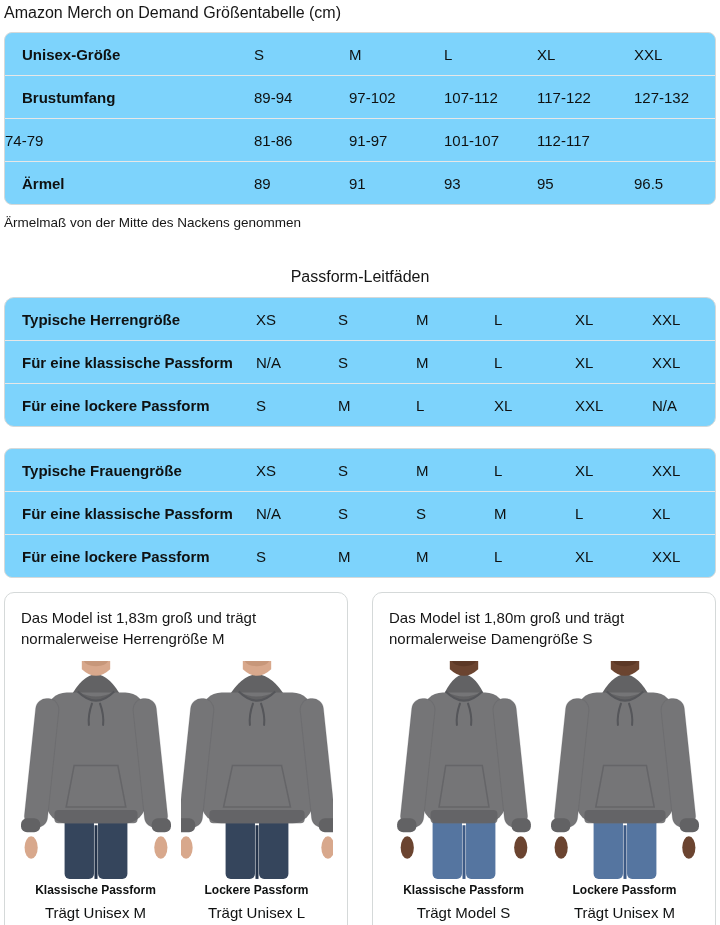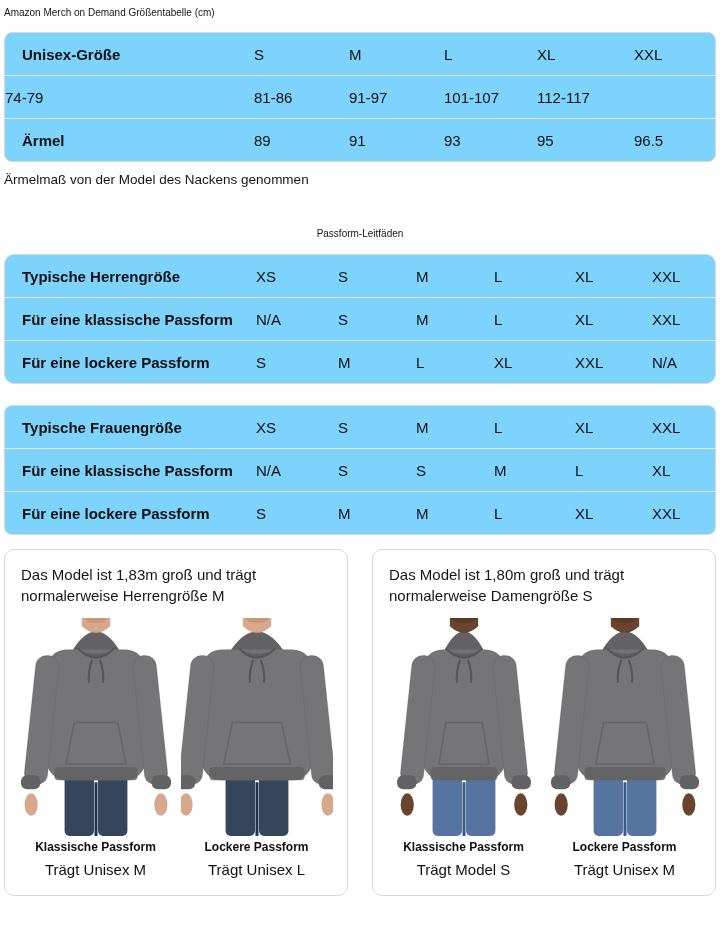--- a/index.html
+++ b/index.html
@@ -2,21 +2,21 @@
 <html><head>
 <meta charset="utf-8">
 <style>
   html,body{margin:0;padding:0;background:#fff;}
   body{
     width:720px;height:925px;overflow:hidden;
     font-family:"Liberation Sans","DejaVu Sans",sans-serif;
     color:#0f1111;-webkit-font-smoothing:antialiased;
   }
   .page{padding:2px 4px 0 4px;}
-  .h-title{font-size:10px;line-height:18px;margin:2px 0 0 0;color:#161616;}
+  .h-title{font-size:16px;line-height:18px;margin:2px 0 0 0;color:#161616;}
   .table{border:1px solid #d5d9d9;border-radius:8px;background:#7dd3fc;overflow:hidden;}
   .t-size{margin-top:10px;}
   .trow{display:grid;align-items:center;height:42px;border-top:1px solid #e7e7e7;font-size:15px;}
   .trow:first-child{border-top:none;}
   .cols5{grid-template-columns:249px 95px 95px 93px 97px auto;}
   .cols6{grid-template-columns:251px 82px 78px 78px 81px 77px auto;}
   .tlabel{font-weight:bold;padding-left:17px;white-space:nowrap;}
   .tcell{white-space:nowrap;}
   .note{font-size:13.5px;line-height:16px;margin-top:10px;color:#161616;}
   .section{margin-top:37px;text-align:center;}
@@ -42,37 +42,45 @@
   <div class="table t-size" id="size-table">
       <div class="trow cols5">
         <div class="tlabel">Unisex-Größe</div>
         <div class="tcell">S</div>
         <div class="tcell">M</div>
         <div class="tcell">L</div>
         <div class="tcell">XL</div>
         <div class="tcell">XXL</div>
       </div>
       <div class="trow cols5">
+        <div class="tlabel">Brustumfang</div>
+        <div class="tcell">89-94</div>
+        <div class="tcell">97-102</div>
+        <div class="tcell">107-112</div>
+        <div class="tcell">117-122</div>
+        <div class="tcell">127-132</div>
+      </div>
+      <div class="trow cols5">
         <div class="tcell">74-79</div>
         <div class="tcell">81-86</div>
         <div class="tcell">91-97</div>
         <div class="tcell">101-107</div>
         <div class="tcell">112-117</div>
       </div>
       <div class="trow cols5">
         <div class="tlabel">Ärmel</div>
         <div class="tcell">89</div>
         <div class="tcell">91</div>
         <div class="tcell">93</div>
         <div class="tcell">95</div>
         <div class="tcell">96.5</div>
       </div>
     </div>
 
-  <div class="note">Ärmelmaß von der Model des Nackens genommen</div>
+  <div class="note">Ärmelmaß von der Mitte des Nackens genommen</div>
 
   <div class="h-title section">Passform-Leitfäden</div>
 
   <div class="table t-fit1" id="fit-table-0">
       <div class="trow cols6">
         <div class="tlabel">Typische Herrengröße</div>
         <div class="tcell">XS</div>
         <div class="tcell">S</div>
         <div class="tcell">M</div>
         <div class="tcell">L</div>

